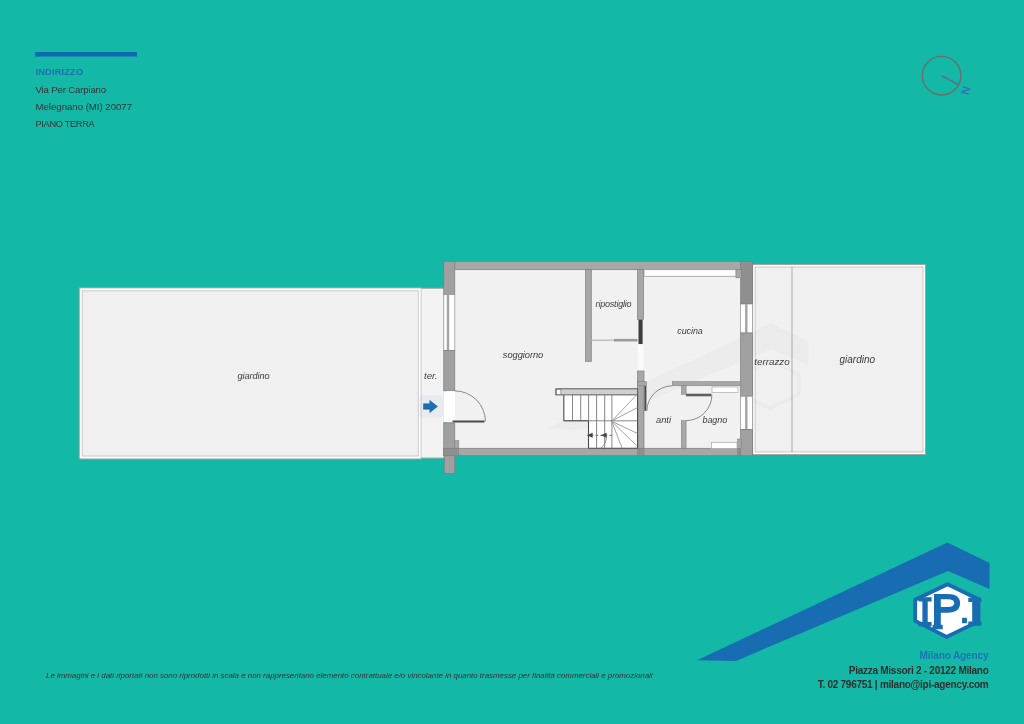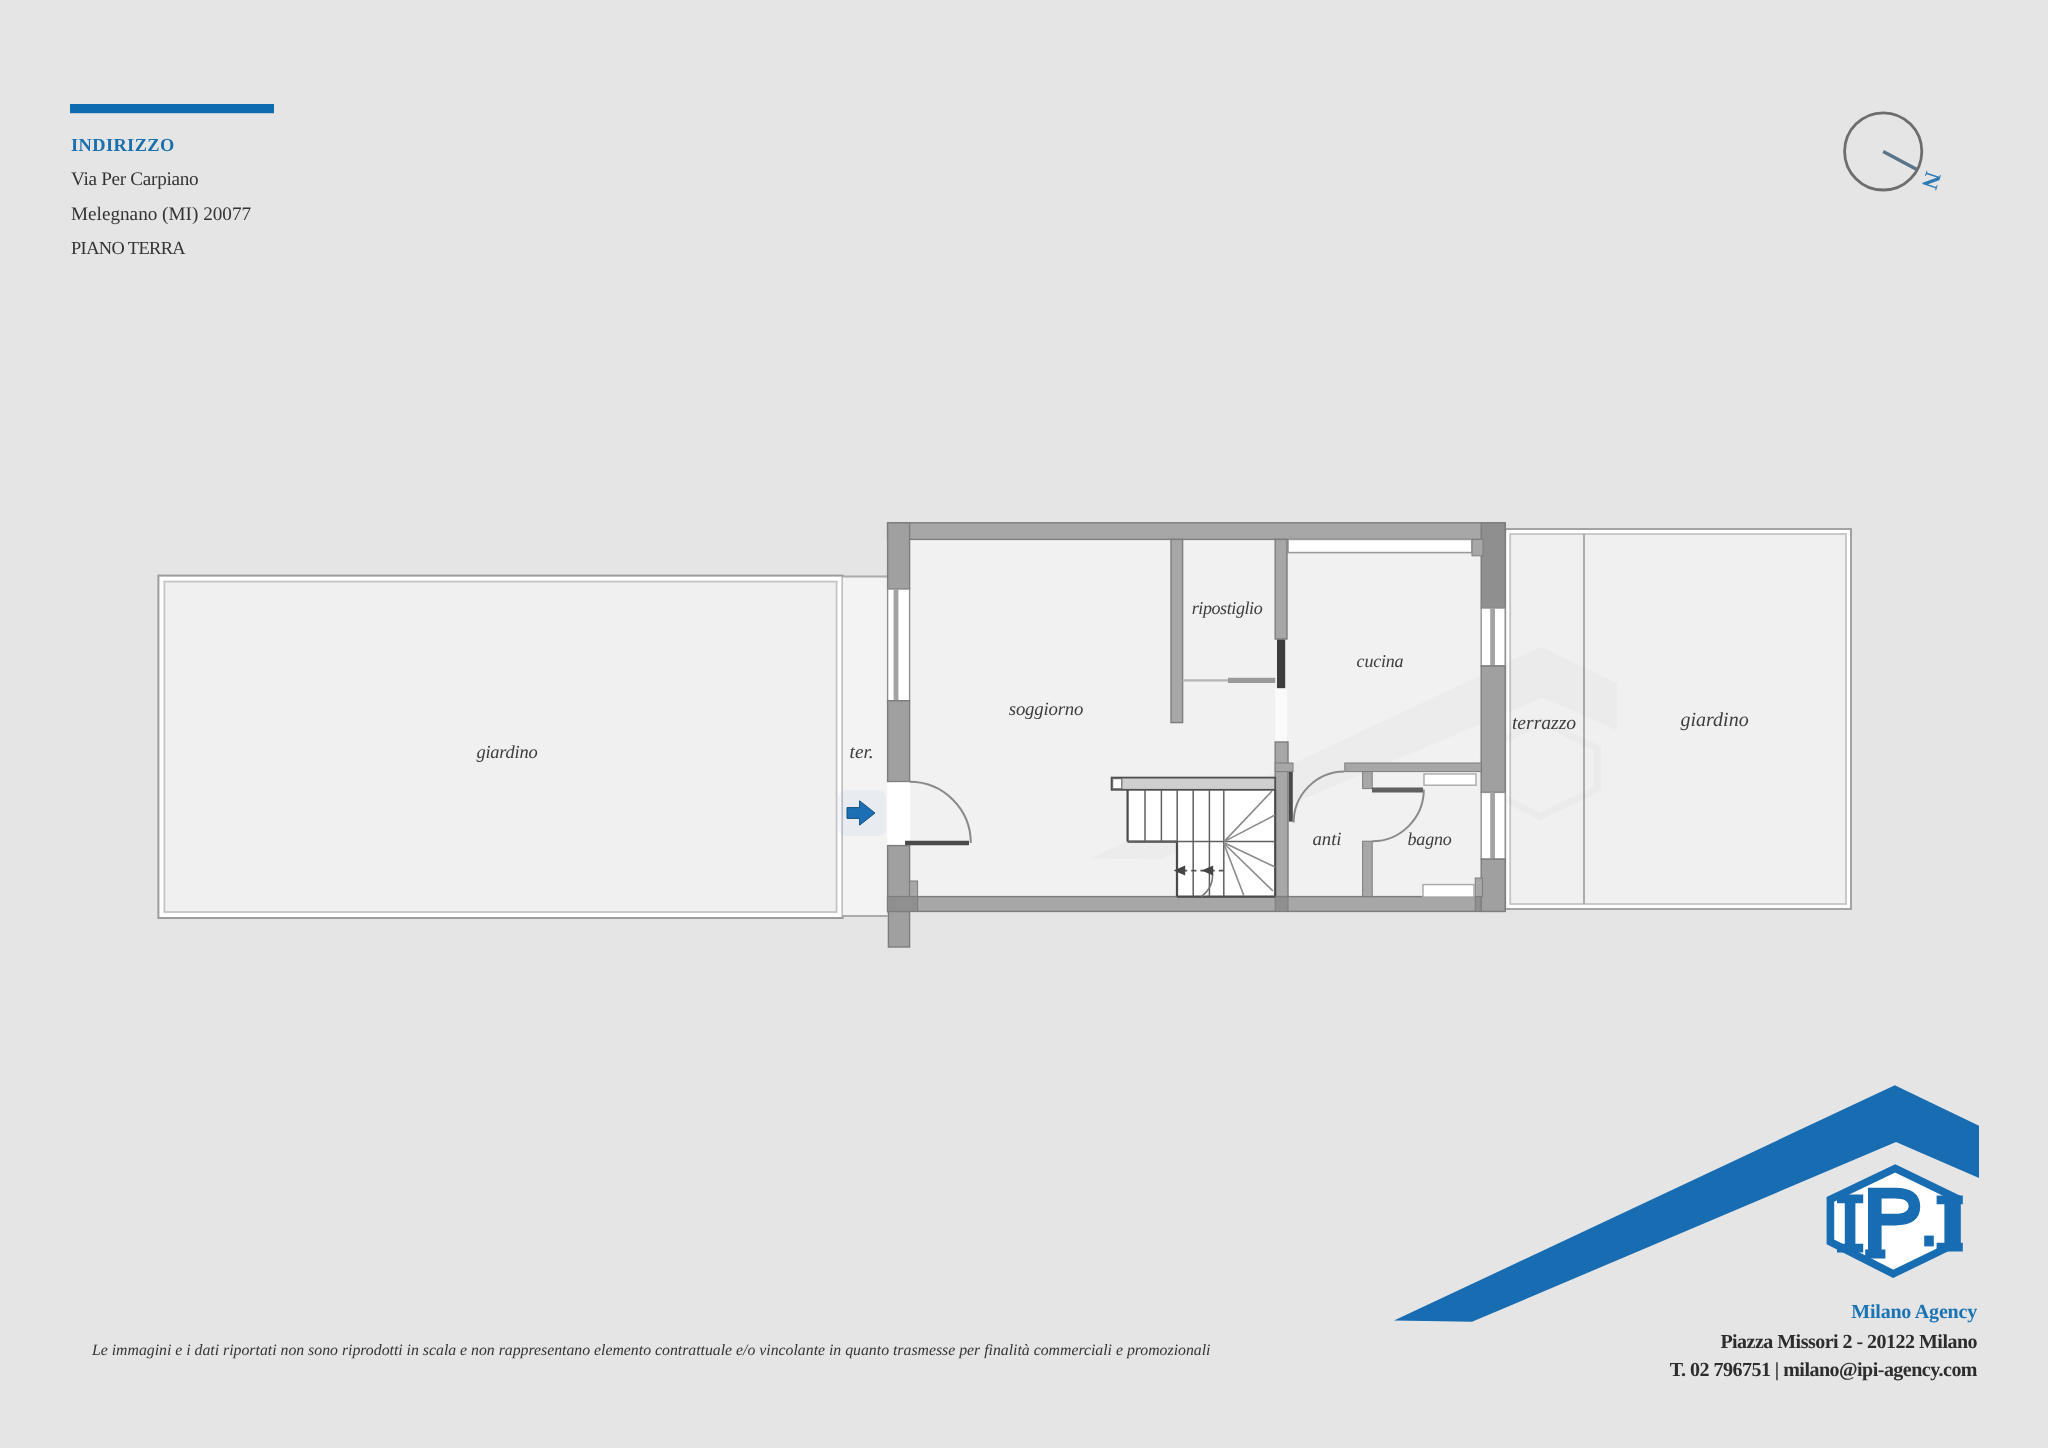--- a/index.html
+++ b/index.html
@@ -1,16 +1,16 @@
 <!DOCTYPE html>
 <html><head>
 <meta charset="utf-8">
 <style>
   html,body{margin:0;padding:0;}
-  .page{position:relative;width:1024px;height:724px;background:#e5e5e5;font-family:Liberation Serif, serif;overflow:hidden;}
+  .page{position:relative;width:1024px;height:724px;background:#14b8a6;font-family:Liberation Sans, sans-serif;overflow:hidden;}
 </style>
 </head>
 <body>
 <div class="page">
 <svg width="1024" height="724" viewBox="0 0 1024 724" xmlns="http://www.w3.org/2000/svg">
 
   <rect x="35" y="52" width="102" height="4.6" fill="#0e6bb0"></rect>
 
   <text x="35.5" y="75.3" font-size="9.2" font-weight="bold" letter-spacing="0.2" fill="#1a6fae">INDIRIZZO</text>
 

